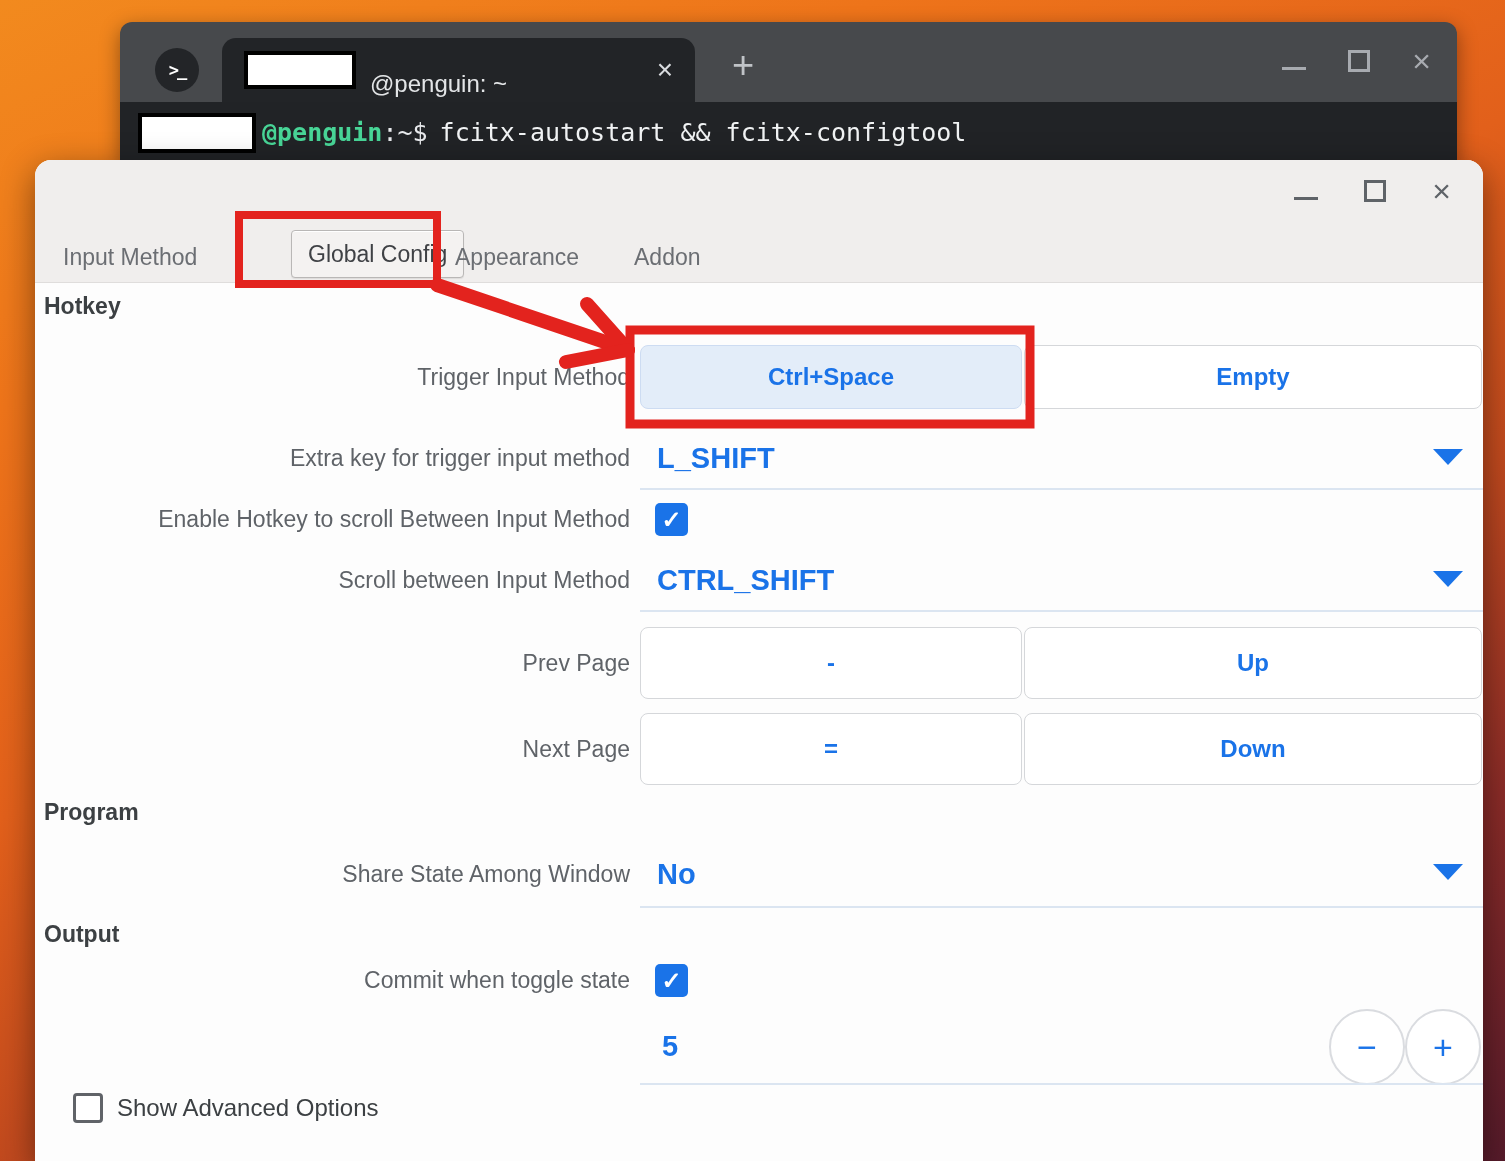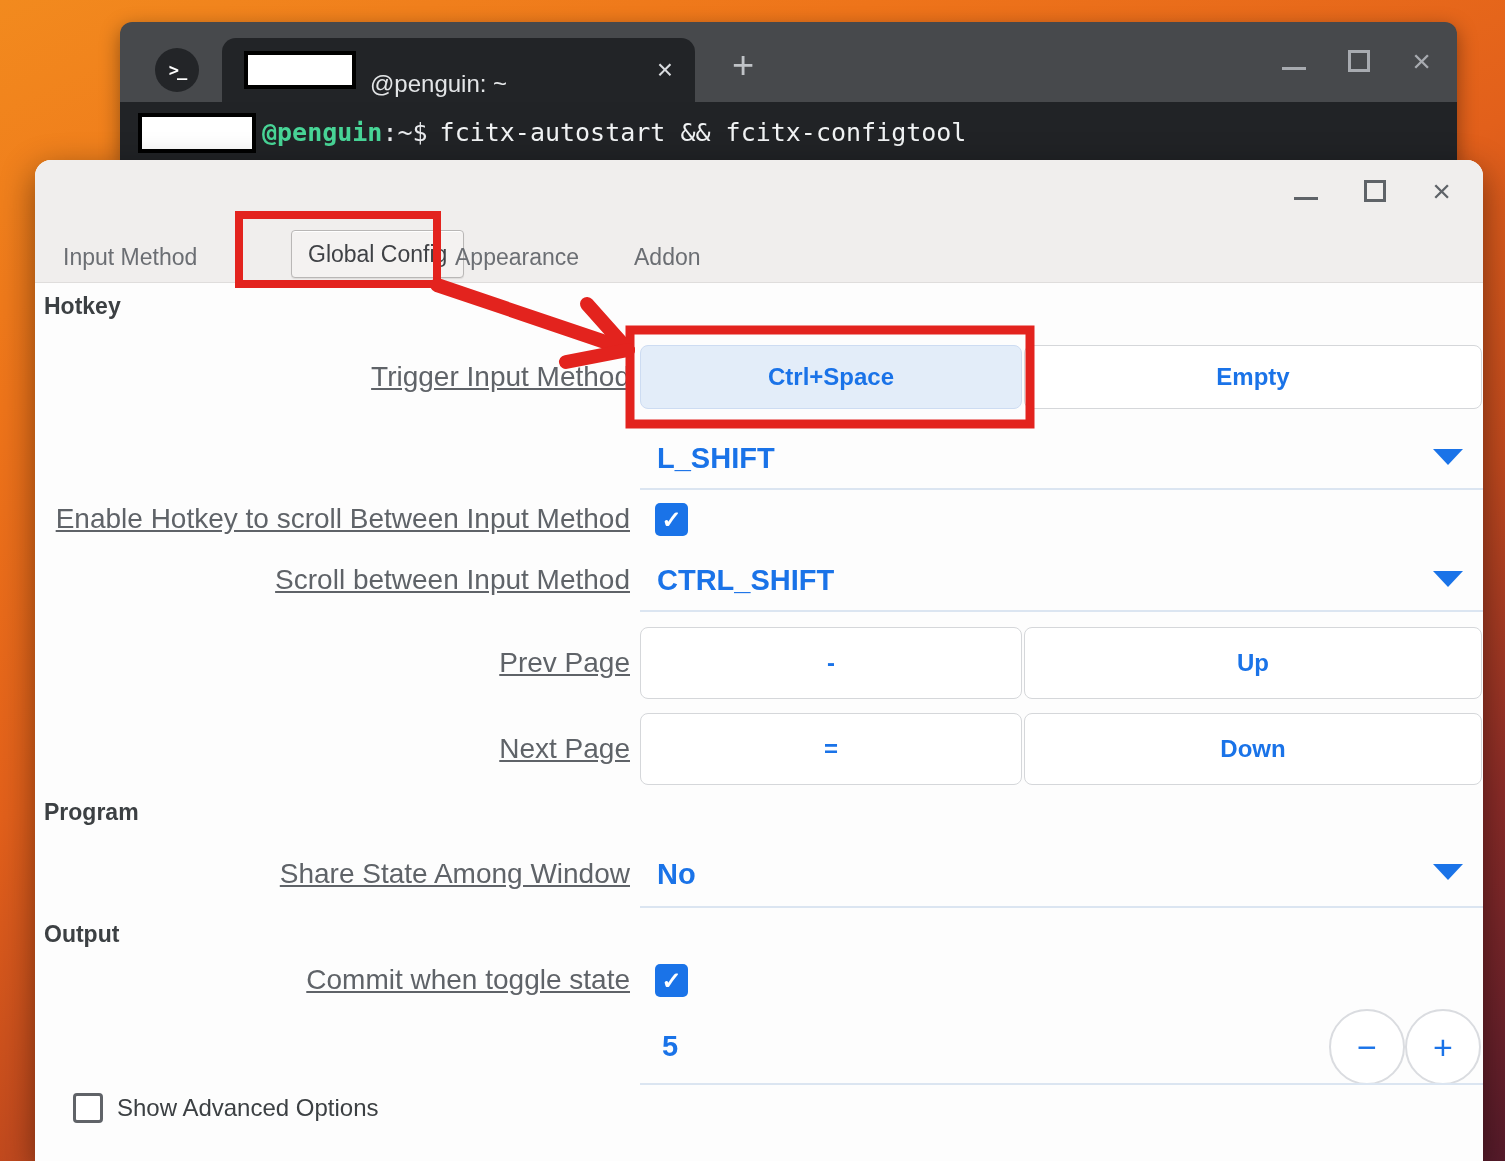--- a/index.html
+++ b/index.html
@@ -49,22 +49,22 @@
   .cfg-controls .ctl-max { border:3px solid #5f6368; }
   .cfg-controls .ctl-close { color:#5f6368; }
   .tab { position:absolute; font-size:23px; color:#6b6e73; white-space:nowrap; cursor:default; }
   .tab-plain { top:84px; }
   .tab-selected { top:70px; height:48px; line-height:46px; padding:0 16px; background:#f4f2f1;
     border:1px solid #b9b7b6; border-radius:4px; color:#3f4145;
     box-shadow:inset 0 1px 0 #fff, 0 1px 1px rgba(0,0,0,.08);margin-left:36px; }
 
   .cfg-content { position:relative; height:877px; background:#fdfdfd; }
   .section-header { position:absolute; left:9px; font-size:23px; font-weight:bold; color:#3c4043; }
-  .row-label { position:absolute; left:0; width:595px; text-align:right; font-size:28px;
-    color:#5f6368; display:flex; align-items:center; justify-content:flex-end;text-decoration:underline; }
+  .row-label { position:absolute; left:0; width:595px; text-align:right; font-size:23px;
+    color:#5f6368; display:flex; align-items:center; justify-content:flex-end; }
   .key-btn { position:absolute; display:flex; align-items:center; justify-content:center;
     font-size:24px; font-weight:bold; color:#1a73e8; background:#ffffff;
     border:1px solid #d5d7da; border-radius:8px; cursor:default; }
   .key-btn.active { background:#e3edf9; border-color:#cddcf2; }
   .combo-value { position:absolute; font-size:29px; font-weight:bold; color:#1a73e8;
     display:flex; align-items:center; cursor:default; }
   .dd-triangle { position:absolute; width:0; height:0;
     border-left:15px solid transparent; border-right:15px solid transparent;
     border-top:16px solid #1a73e8; cursor:default; }
   .underline { position:absolute; left:605px; width:843px; height:2px; background:#dbe5f1; }
@@ -123,20 +123,21 @@
   </div>
 
   <div class="cfg-content">
 
     <div class="section-header" style="top:10px;">Hotkey</div>
 
     <div class="row-label" style="top:62px;height:64px;">Trigger Input Method</div>
     <div class="key-btn active" style="left:605px;top:62px;width:382px;height:64px;">Ctrl+Space</div>
     <div class="key-btn" style="left:989px;top:62px;width:458px;height:64px;">Empty</div>
 
+    <div class="row-label" style="top:143px;height:64px;">Extra key for trigger input method</div>
     <div class="combo-value" style="left:622px;top:143px;height:64px;">L_SHIFT</div>
     <div class="dd-triangle" style="left:1398px;top:166px;"></div>
     <div class="underline" style="top:205px;"></div>
 
     <div class="row-label" style="top:204px;height:64px;">Enable Hotkey to scroll Between Input Method</div>
     <div class="checkbox-on" style="left:620px;top:220px;">
         <span>✓</span>
       </div>
 
     <div class="row-label" style="top:265px;height:64px;">Scroll between Input Method</div>

